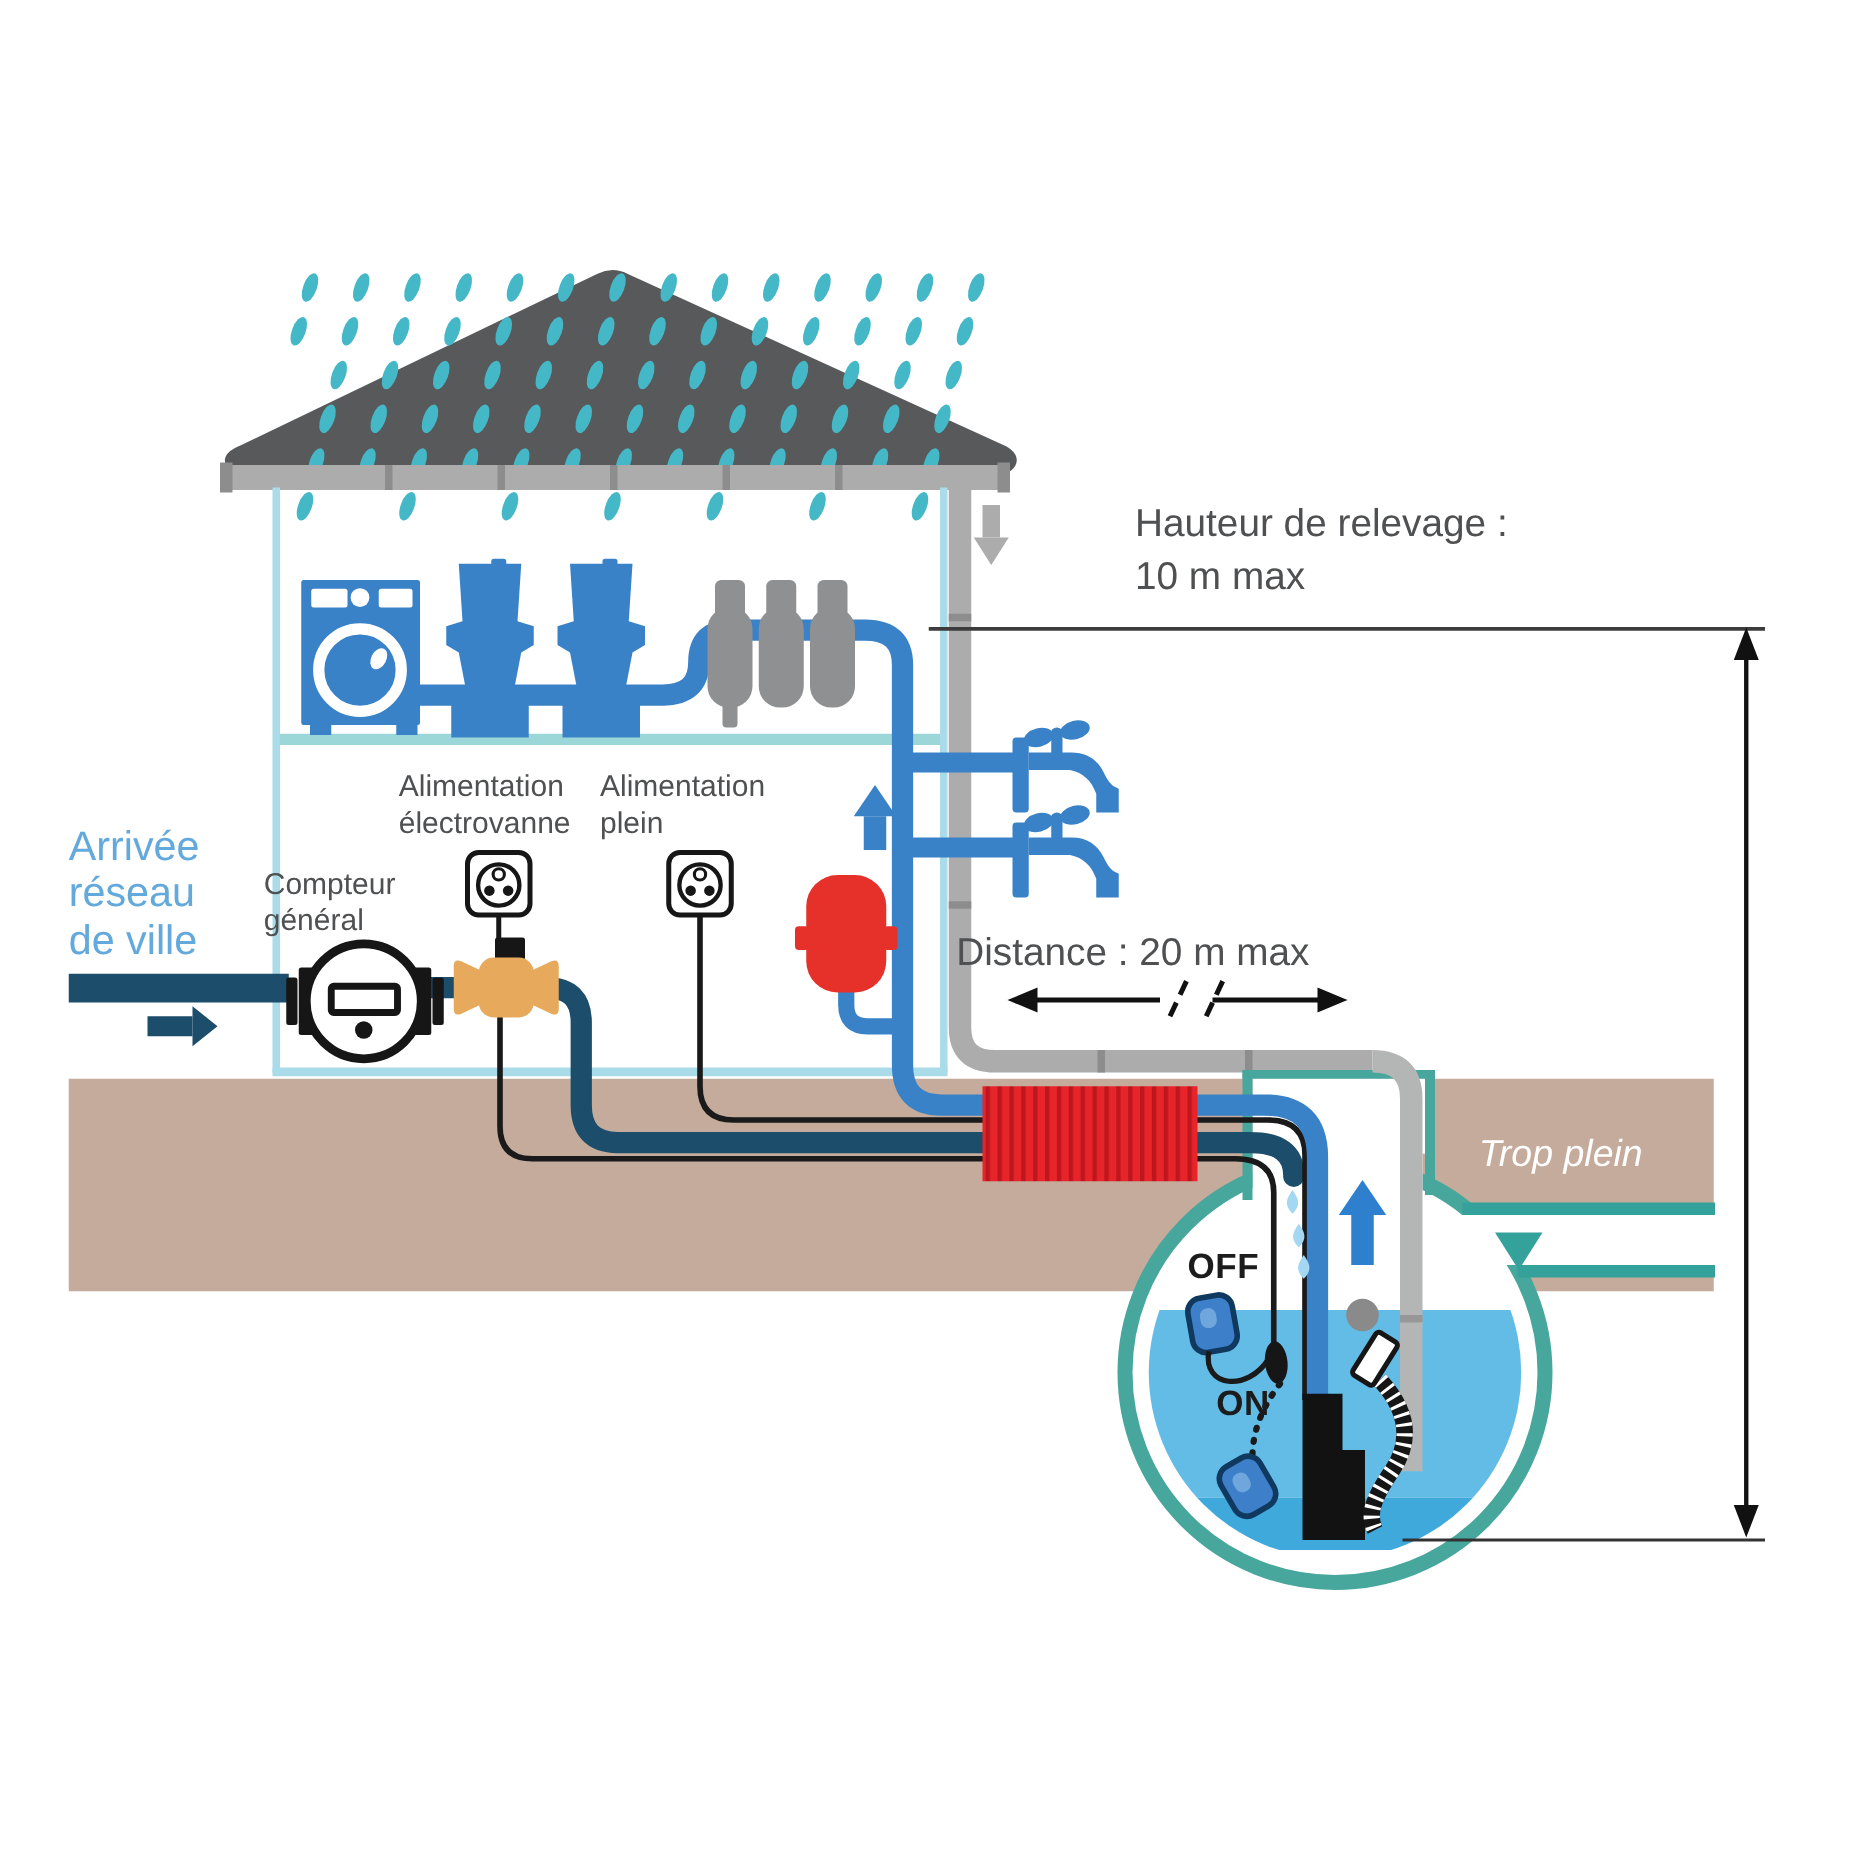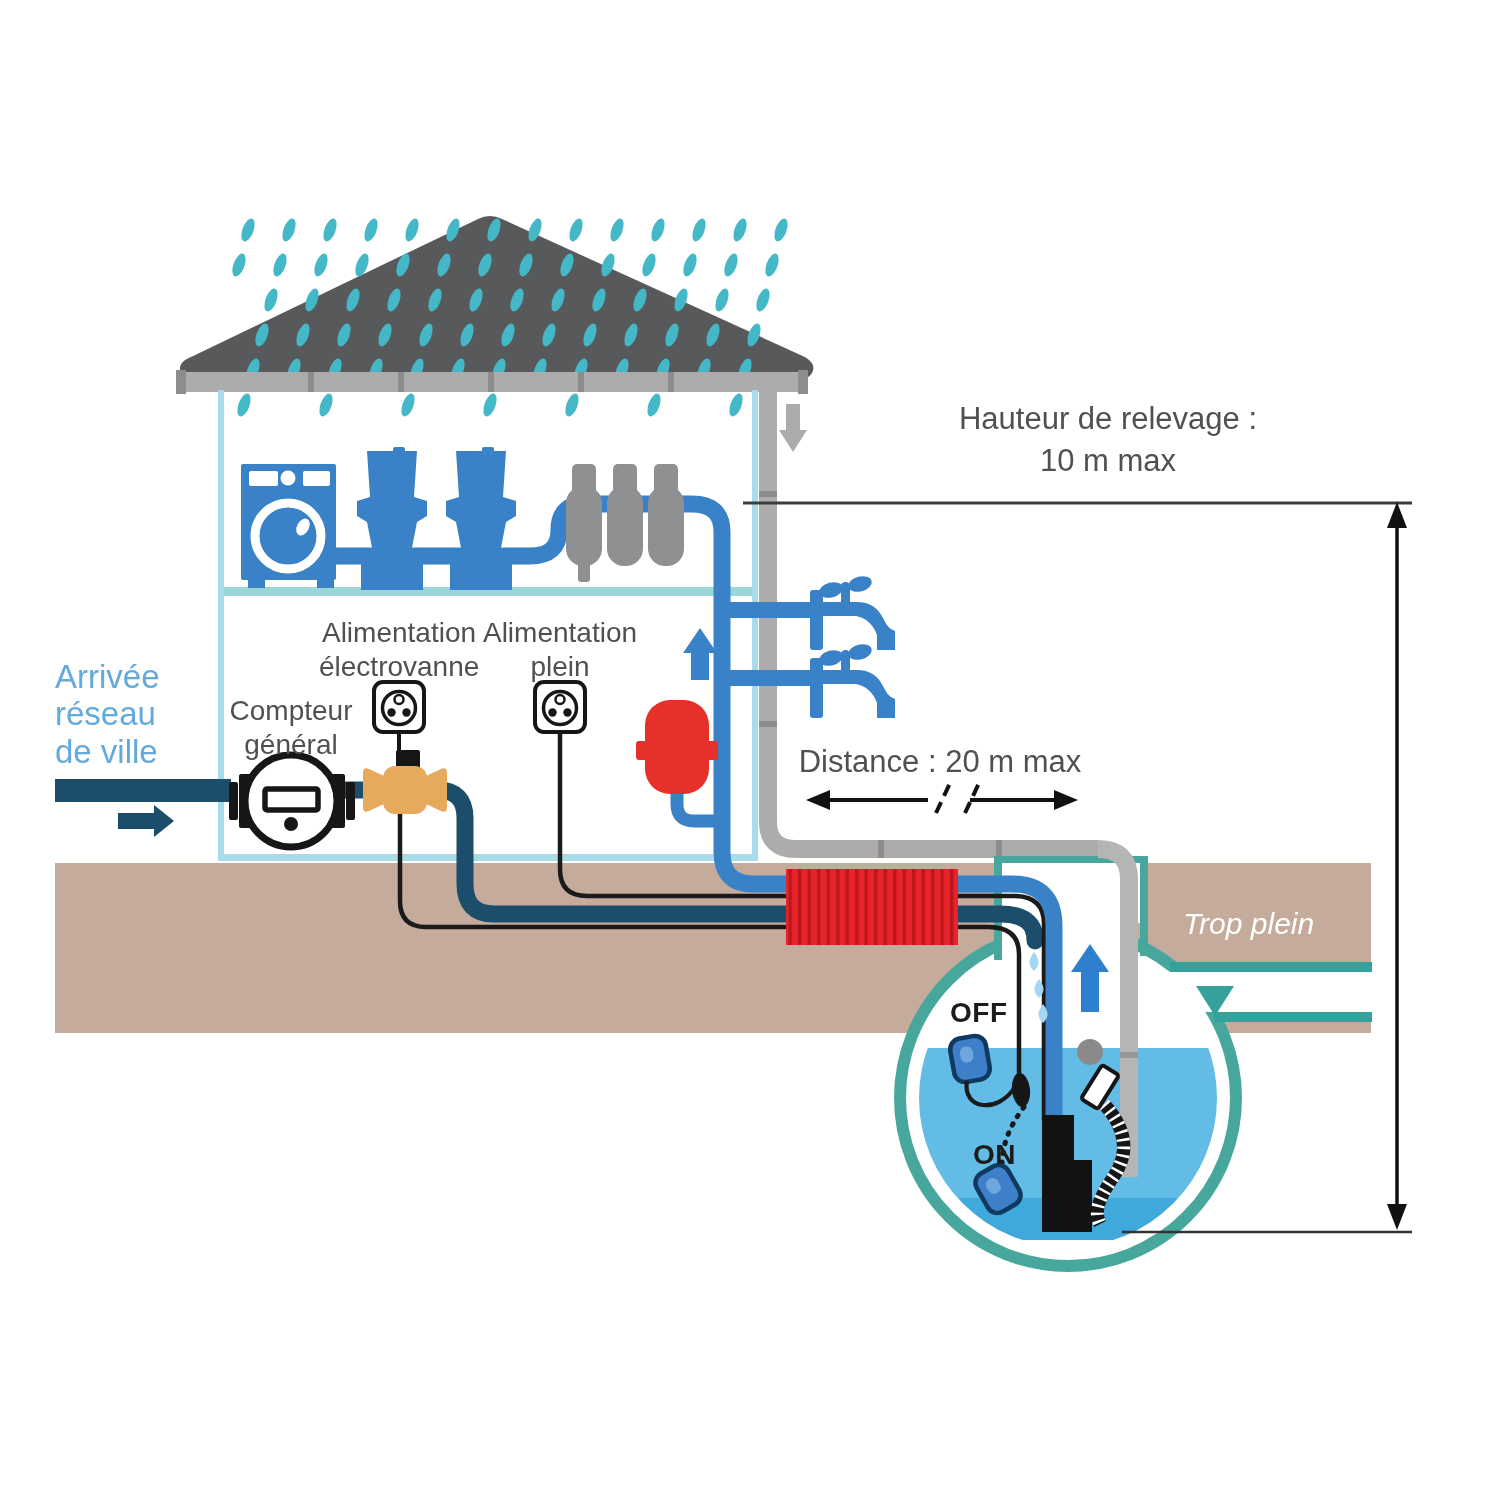--- a/index.html
+++ b/index.html
@@ -2,23 +2,23 @@
 <html><head>
 <meta charset="utf-8">
 <style>
   html,body{margin:0;padding:0;background:#fff;}
   .stage{
     position:relative;width:1500px;height:1500px;background:#ffffff;overflow:hidden;
     font-family:"Liberation Sans",sans-serif;
   }
   .stage svg{position:absolute;left:0;top:0;}
   .lbl{position:absolute;color:#4F5052;line-height:1.18;white-space:nowrap;}
-  .lbl.center{text-align:center;white-space:normal;}
+  .lbl.center{text-align:left;white-space:normal;}
   .big{font-size:31px;}
-  .mid{font-size:28px;line-height:1.2;}
+  .mid{font-size:24px;line-height:1.2;}
   .blue-text{color:#64A9DB;font-size:33px;line-height:1.13;}
   .white-text{color:#ffffff;font-size:30px;font-style:italic;}
   .switch-text{color:#1c1c1c;font-size:28px;font-weight:bold;letter-spacing:.5px;margin-left:15px;}
 </style>
 </head>
 <body>
 
 <div class="stage">
 
 <svg width="1500" height="1500" viewBox="0 0 1500 1500">
@@ -395,17 +395,17 @@
 </div>
 
 <div class="lbl white-text" style="left:1183px;top:906px;">
   <span>Trop plein</span>
 </div>
 
 <div class="lbl switch-text" style="left:935px;top:996px;">
   <span>OFF</span>
 </div>
 
-<div class="lbl switch-text" style="left:958px;top:1138px;">
+<div class="lbl switch-text" style="left:958px;top:1106px;">
   <span>ON</span>
 </div>
 
 </div>
 
 </body></html>

